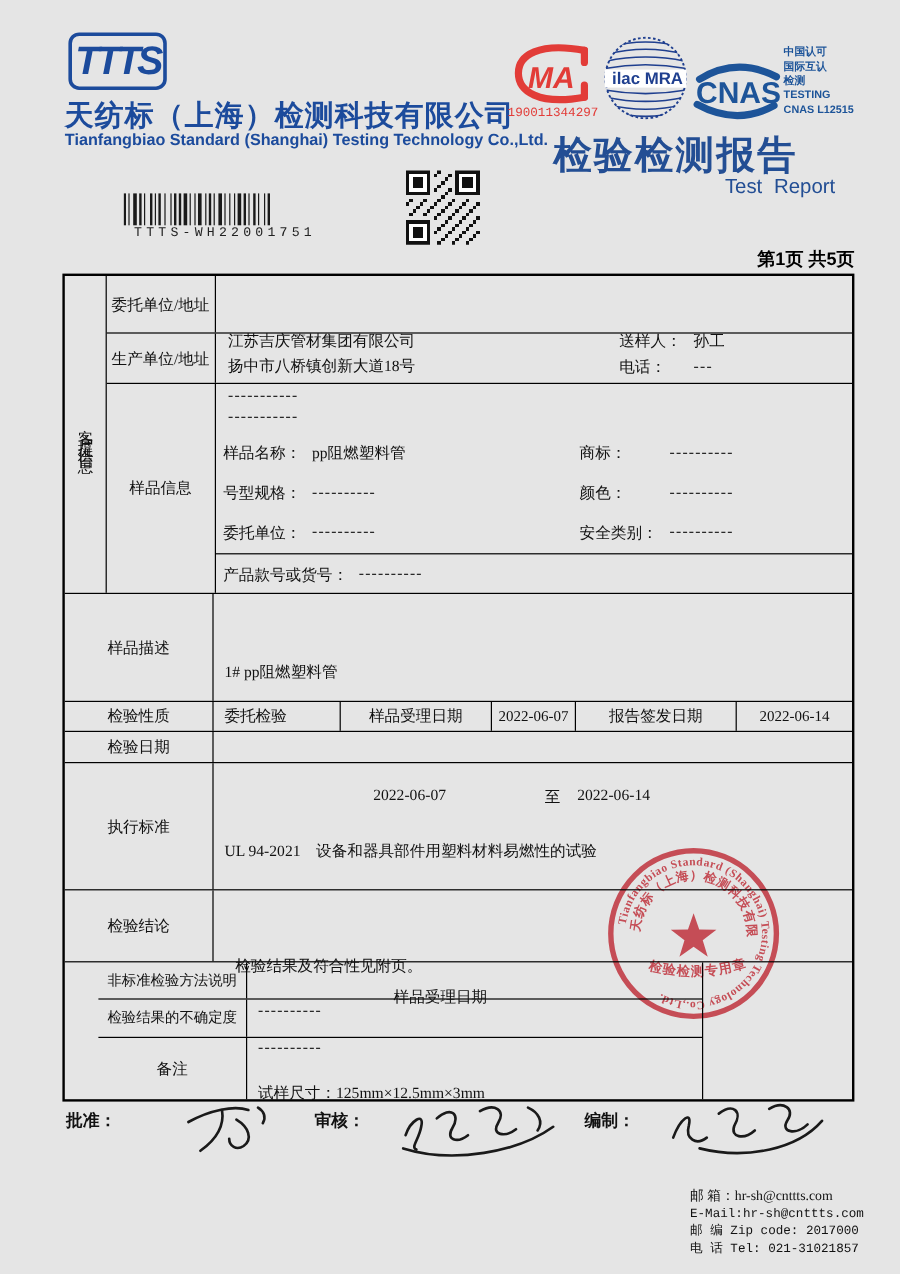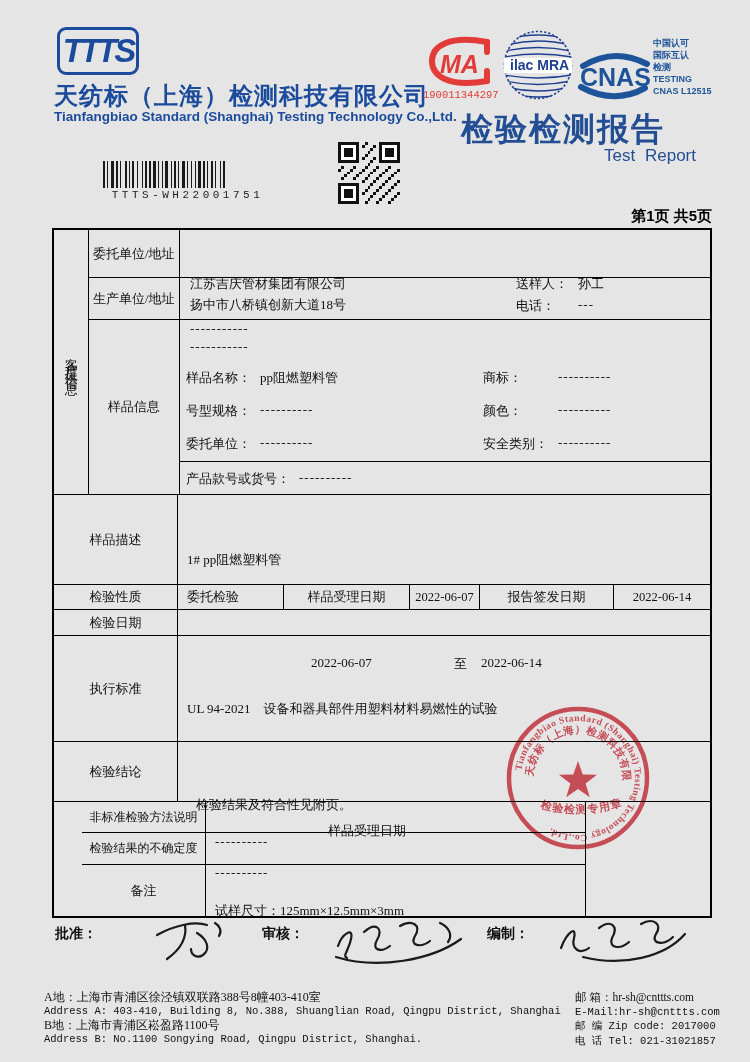--- a/index.html
+++ b/index.html
@@ -409,26 +409,20 @@
   <div class="abs sig-label" style="left:487px;top:925px">编制：</div>
   <svg class="sig" style="left:553px;top:912px" width="140" height="56" viewBox="0 0 140 56">
     <g fill="none" stroke="#1a1a1a" stroke-width="2.2" stroke-linecap="round">
       <path d="M8,36 C14,20 24,13 21,26 C18,37 27,43 36,36"></path>
       <path d="M46,16 C58,7 66,14 59,26 C55,36 67,38 76,30"></path>
       <path d="M88,12 C100,5 110,12 103,22 C97,32 111,34 120,25"></path>
       <path d="M30,45 C70,55 112,45 132,22"></path>
     </g>
   </svg>
 
-  <div class="abs footer-left">
-    <div class="footer-cn">A地：上海市青浦区徐泾镇双联路388号8幢403-410室</div>
-    <div class="footer-en">Address A: 403-410, Building 8, No.388, Shuanglian Road, Qingpu District, Shanghai</div>
-    <div class="footer-cn">B地：上海市青浦区崧盈路1100号</div>
-    <div class="footer-en">Address B: No.1100 Songying Road, Qingpu District, Shanghai.</div>
-  </div>
   <div class="abs footer-right">
     <div class="footer-cn" style="font-size:11.5px">邮 箱：hr-sh@cnttts.com</div>
     <div class="footer-en">E-Mail:hr-sh@cnttts.com</div>
     <div class="footer-en">邮 编 Zip code: 2017000</div>
     <div class="footer-en">电 话 Tel: 021-31021857</div>
   </div>
 
 </div>
 
 </body></html>

